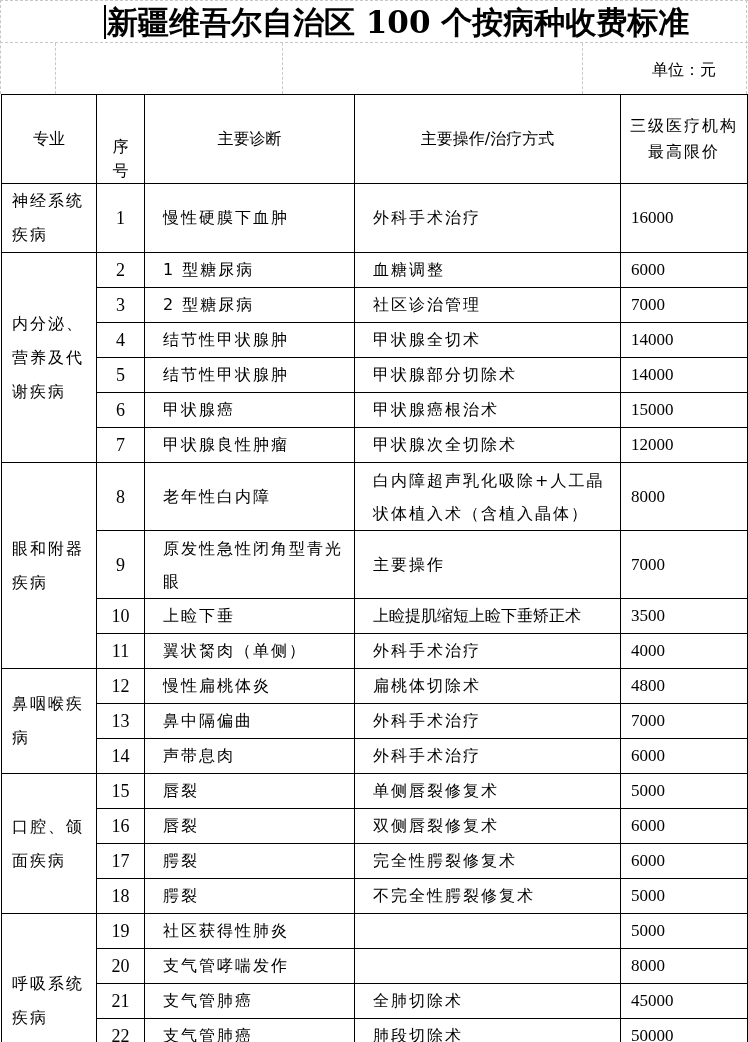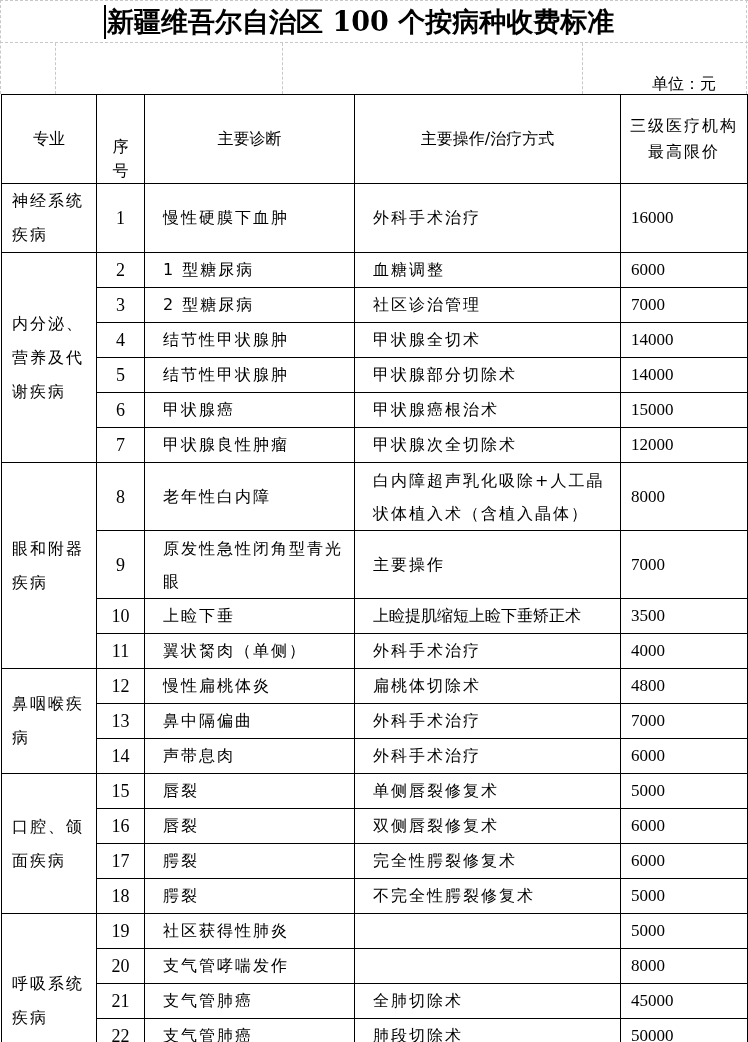--- a/index.html
+++ b/index.html
@@ -1,24 +1,24 @@
 <!DOCTYPE html>
 <html><head>
 <meta charset="utf-8">
 <style>
   html, body { margin:0; padding:0; background:#ffffff; }
   body { width:748px; height:1042px; position:relative; overflow:hidden;
          font-family: "DejaVu Serif", "Liberation Serif", serif; color:#000; }
   .title-row { position:absolute; left:0; top:0; width:748px; height:43px;
                border-top:1px dashed #c8c8c8; border-bottom:1px dashed #c8c8c8; box-sizing:border-box; }
-  .title { position:absolute; left:104px; top:4px; font-size:27px; font-weight:bold;
+  .title { position:absolute; left:104px; top:4px; font-size:31px; font-weight:bold;
            font-family:"DejaVu Serif", "Liberation Serif", serif; letter-spacing:0px; line-height:34px;
            border-left:2px solid #000; padding-left:1px; white-space:nowrap; }
   .grid-v { position:absolute; border-left:1px dashed #c8c8c8; }
-  .unit { position:absolute; right:32px; top:74px; font-size:16px; font-family:"DejaVu Sans", sans-serif; }
+  .unit { position:absolute; right:32px; top:60px; font-size:16px; font-family:"DejaVu Sans", sans-serif; }
   table { position:absolute; left:1px; top:94px; border-collapse:collapse; table-layout:fixed;
           width:746px; }
   td { border:1.5px solid #000; font-family:"DejaVu Sans", "Liberation Sans", sans-serif;
        font-size:16px; padding:0 0 0 10px; line-height:34px; vertical-align:middle; overflow:hidden; white-space:nowrap; }
   td.cat { padding-left:10px; line-height:34px; white-space:normal; font-size:16px; letter-spacing:2px; }
   td.num { text-align:center; padding:0; font-family:"Liberation Serif", "DejaVu Serif", serif; font-size:18px; }
   td.price { font-family:"Liberation Serif", "DejaVu Serif", serif; font-size:17px; padding-left:10px;margin-left:44px; }
   td.wrap { white-space:normal; line-height:33px; letter-spacing:2px; }
   th { border:1.5px solid #000; font-weight:normal; font-family:"DejaVu Sans", sans-serif; font-size:16px;
        line-height:26px; padding:0; text-align:center; }

